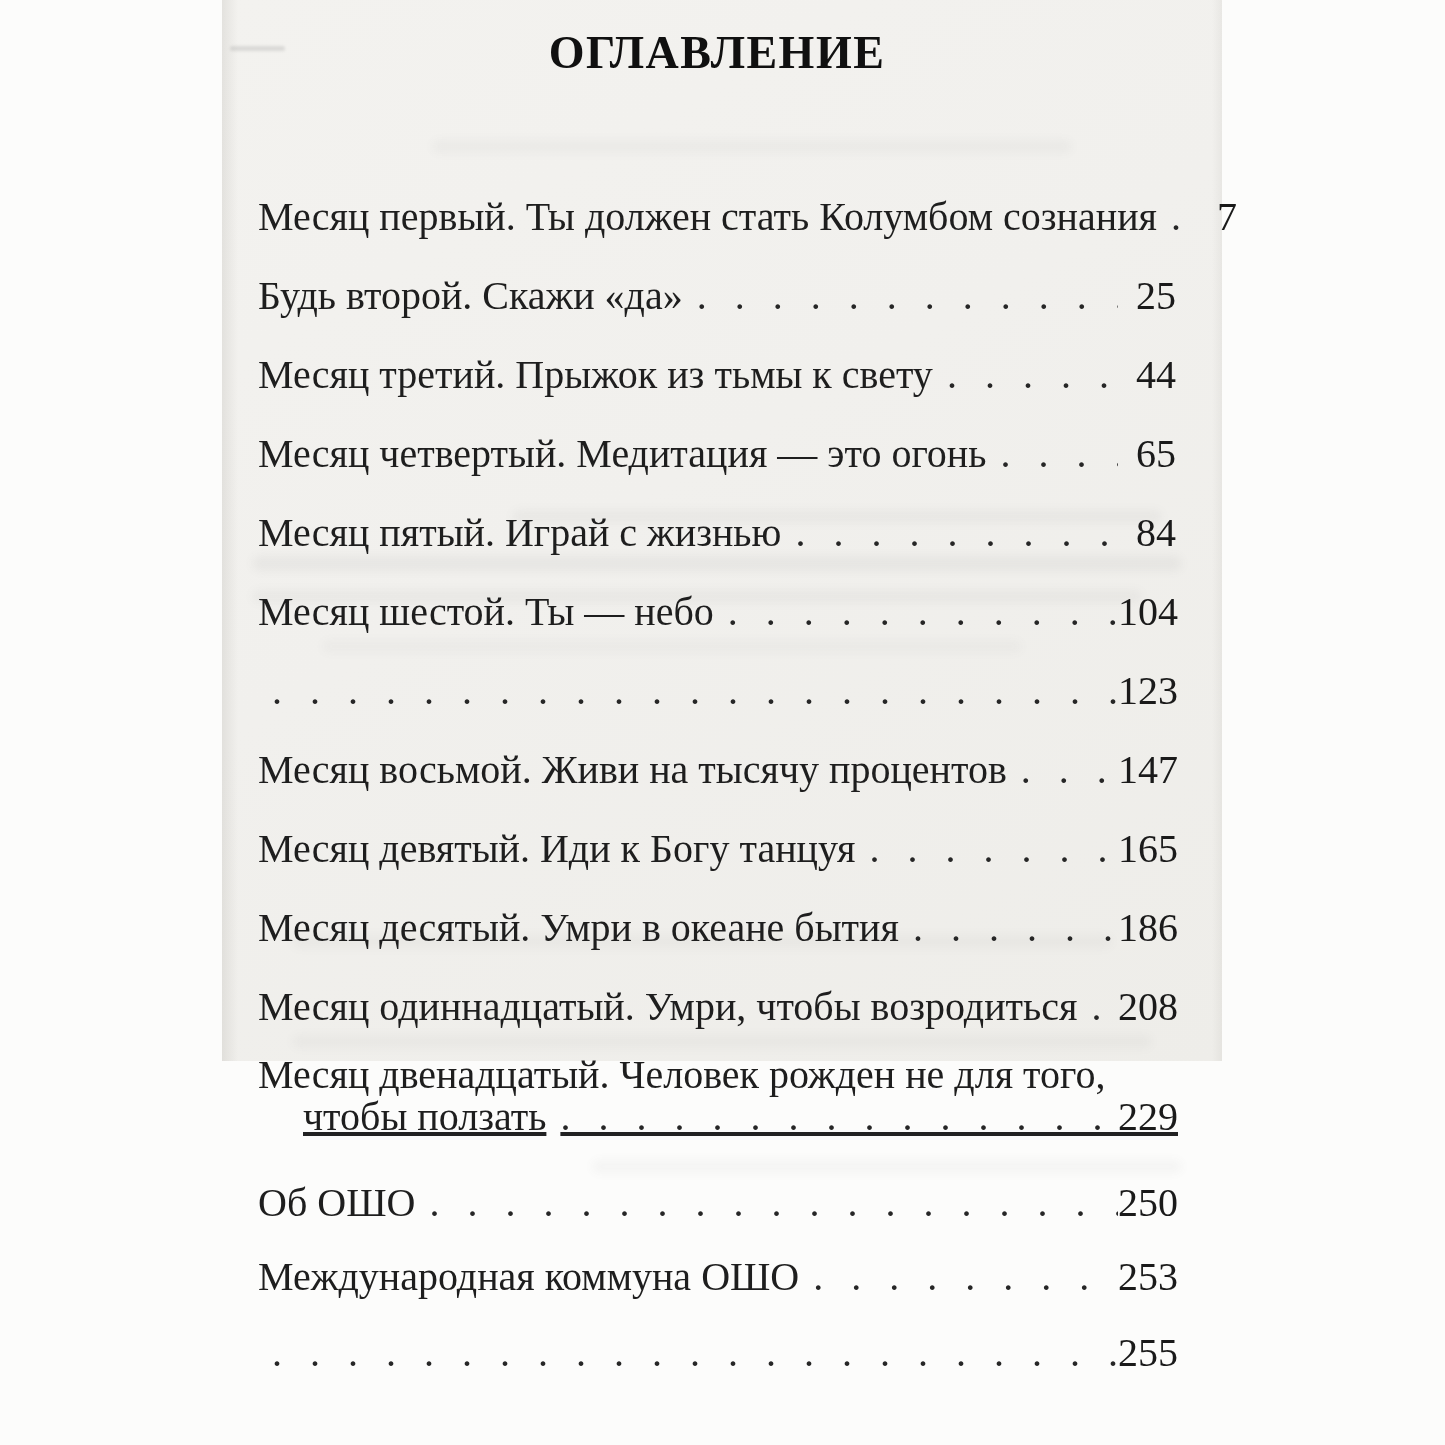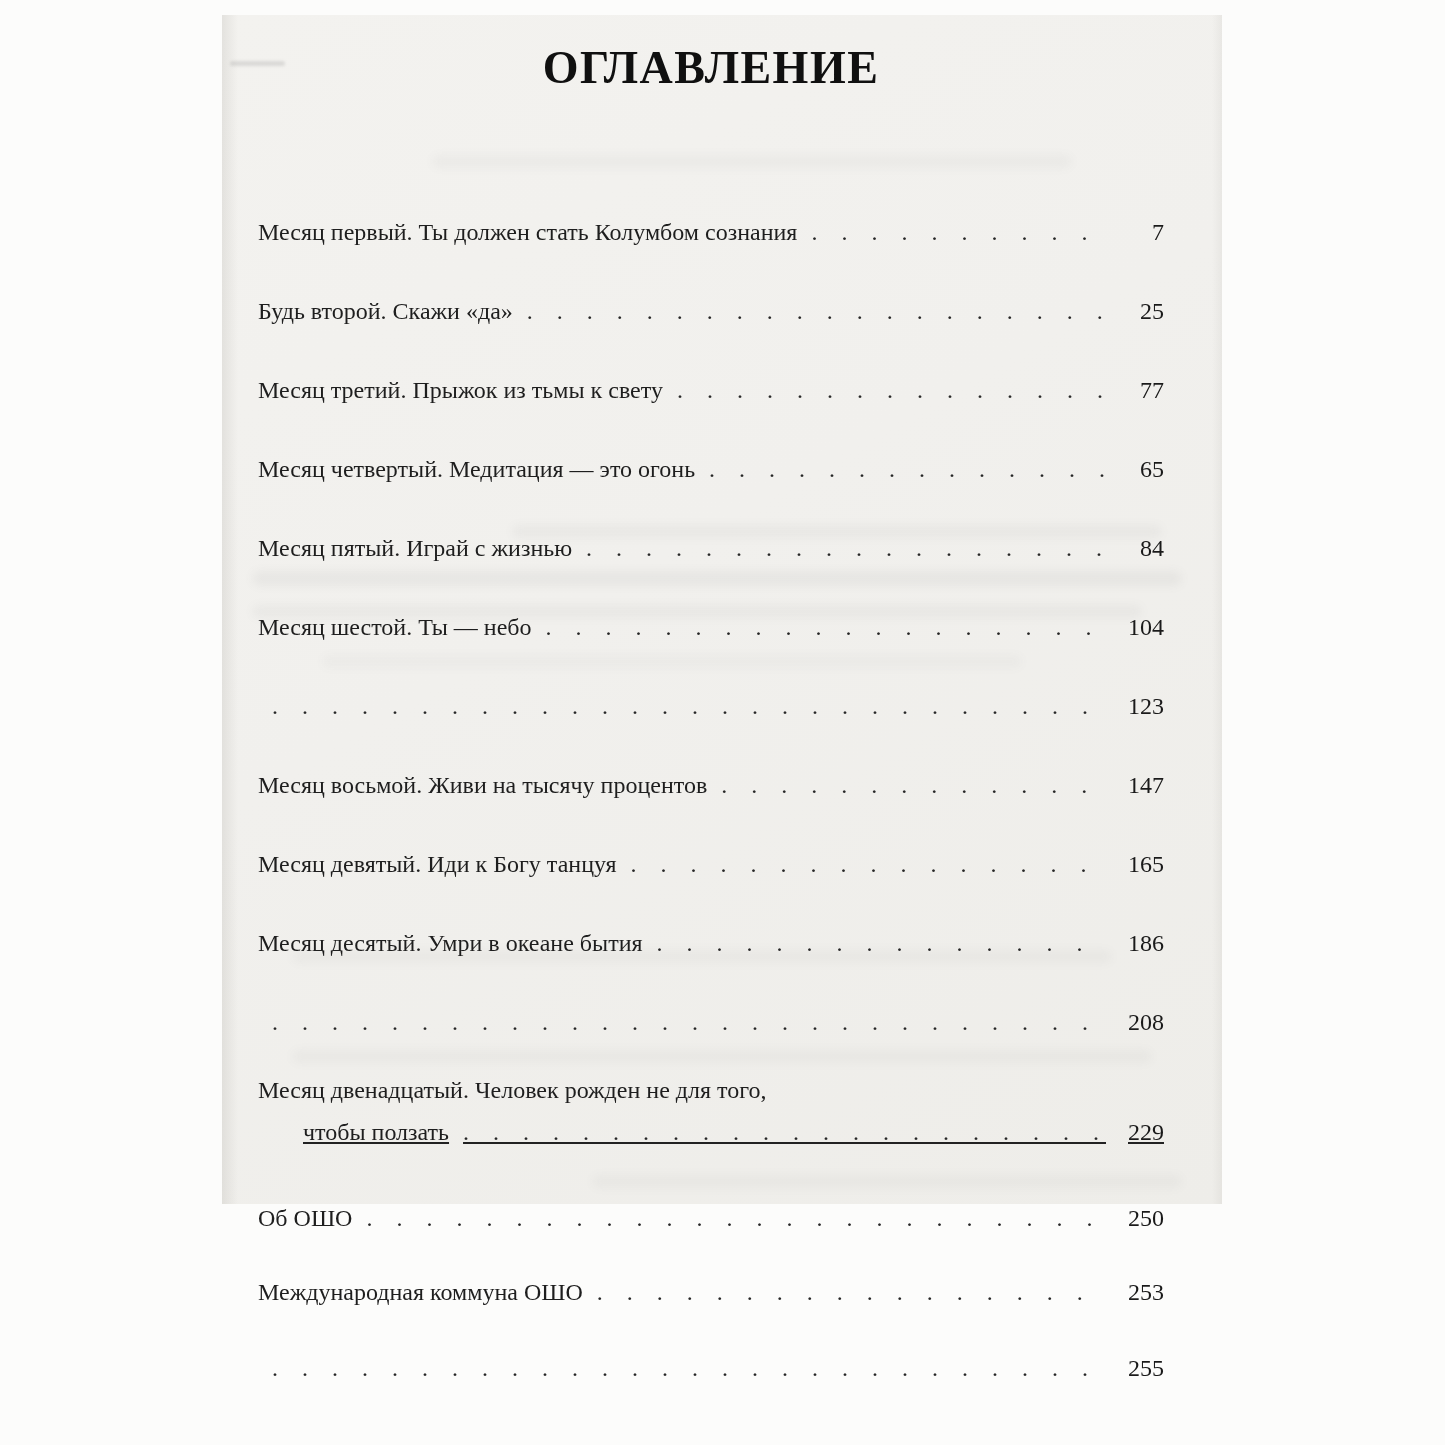--- a/index.html
+++ b/index.html
@@ -5,24 +5,24 @@
   * { margin: 0; padding: 0; box-sizing: border-box; }
   html, body { width: 1445px; height: 1445px; overflow: hidden; }
   body {
     background: #fcfcfb;
     font-family: "Liberation Serif", serif;
     color: #222222;
   }
   .scan { position: relative; width: 1445px; height: 1445px; }
   .page {
     position: absolute;
-    left: 222px; top: 15px;
-    width: 1000px; height: 1189px;
+    left: 222px; top: 0;
+    width: 1000px; height: 1061px;
     background: linear-gradient(150deg, #f3f2ef 0%, #f1f0ed 45%, #eeede9 100%);
-    padding: 0 58px 0 36px;
+    padding: 0 46px 0 36px;
   }
   .page::before {
     content: '';
     position: absolute; left: 0; top: 0; bottom: 0; width: 16px;
     background: linear-gradient(to right, rgba(90,85,75,0.10), rgba(90,85,75,0));
     pointer-events: none;
   }
   .page::after {
     content: '';
     position: absolute; right: 0; top: 0; bottom: 0; width: 10px;
@@ -37,21 +37,21 @@
     letter-spacing: 1.5px;
     text-align: center;
     color: #101010;
   }
   .toc { margin-top: 120px; position: relative; z-index: 2; }
   .row { margin-bottom: 41px; }
   .row .line {
     display: flex;
     align-items: baseline;
     line-height: 38px;
-    font-size: 24px;
+    font-size: 40px;
   }
   .row.two-line .line { line-height: 42px; }
   .row.two-line .line2 { padding-left: 45px; text-decoration: underline; }
   .label { white-space: nowrap; color: #1e1e1e; }
   .dots {
     flex: 1 1 auto;
     overflow: hidden;
     white-space: nowrap;
     padding: 0 8px 0 14px;
     letter-spacing: 2px;
@@ -119,21 +119,21 @@
       <span class="label">Будь второй. Скажи «да»</span>
       <span class="dots">. . . . . . . . . . . . . . . . . . . . . . . . . . . . . . . . . . . . . . . . . . . . . . . . . . . . . . . . . . . . </span>
       <span class="num">25</span>
     </div>
 
   </div>
         <div class="row">
     <div class="line line1">
       <span class="label">Месяц третий. Прыжок из тьмы к свету</span>
       <span class="dots">. . . . . . . . . . . . . . . . . . . . . . . . . . . . . . . . . . . . . . . . . . . . . . . . . . . . . . . . . . . . </span>
-      <span class="num">77</span>
+      <span class="num">44</span>
     </div>
 
   </div>
         <div class="row">
     <div class="line line1">
       <span class="label">Месяц четвертый. Медитация — это огонь</span>
       <span class="dots">. . . . . . . . . . . . . . . . . . . . . . . . . . . . . . . . . . . . . . . . . . . . . . . . . . . . . . . . . . . . </span>
       <span class="num">65</span>
     </div>
 
@@ -180,20 +180,21 @@
         <div class="row">
     <div class="line line1">
       <span class="label">Месяц десятый. Умри в океане бытия</span>
       <span class="dots">. . . . . . . . . . . . . . . . . . . . . . . . . . . . . . . . . . . . . . . . . . . . . . . . . . . . . . . . . . . . </span>
       <span class="num">186</span>
     </div>
 
   </div>
         <div class="row">
     <div class="line line1">
+      <span class="label">Месяц одиннадцатый. Умри, чтобы возродиться</span>
       <span class="dots">. . . . . . . . . . . . . . . . . . . . . . . . . . . . . . . . . . . . . . . . . . . . . . . . . . . . . . . . . . . . </span>
       <span class="num">208</span>
     </div>
 
   </div>
         <div class="row two-line">
     <div class="line line1">
       <span class="label">Месяц двенадцатый. Человек рожден не для того,</span>
 
     </div>

